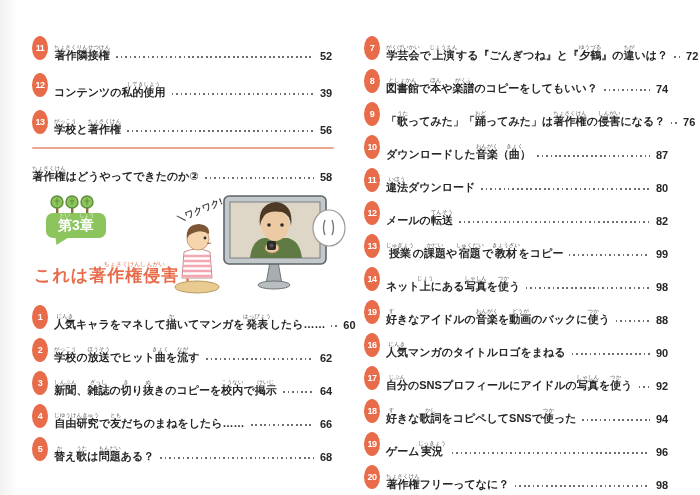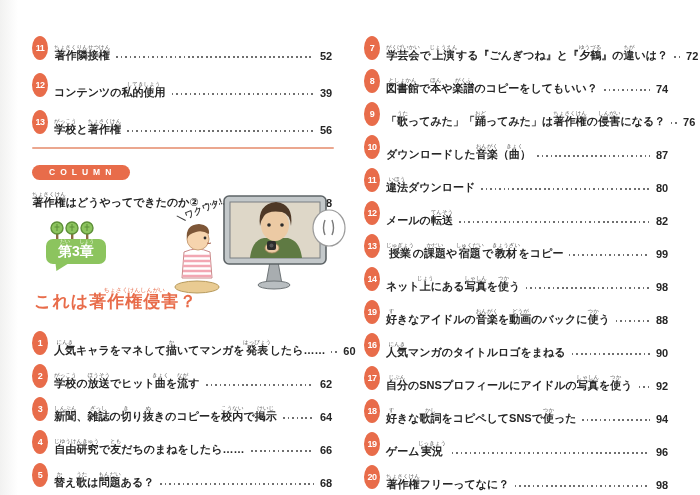--- a/index.html
+++ b/index.html
@@ -107,23 +107,20 @@
         <span class="num">13</span>
         <span class="txt"><ruby>学校<rt>がっこう</rt></ruby>と<ruby>著作権<rt>ちょさくけん</rt></ruby></span>
         <span class="leader"></span>
         <span class="pg">56</span>
       </div>
     </div>
 
   <div class="divider"></div>
 
   <div class="column-block">
-    <div class="column-badge">
-      <span>COLUMN</span>
-    </div>
     <div class="toc-row column-row">
       <span class="txt"><ruby>著作権<rt>ちょさくけん</rt></ruby>はどうやってできたのか②</span>
       <span class="leader"></span>
       <span class="pg">58</span>
     </div>
   </div>
 
   <div class="chapter-block">
     <span class="trees">
       <svg width="14" height="19" viewBox="0 0 14 19">

